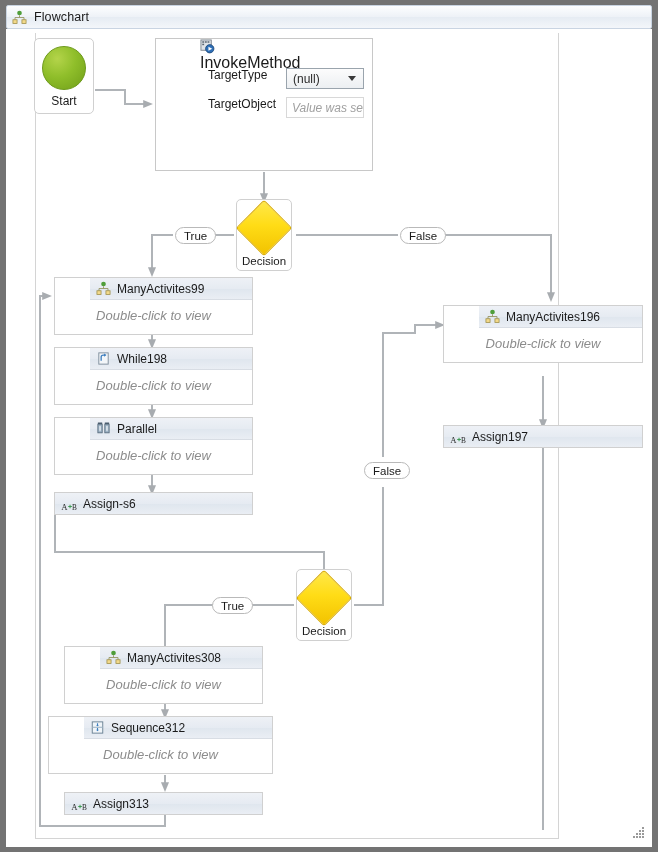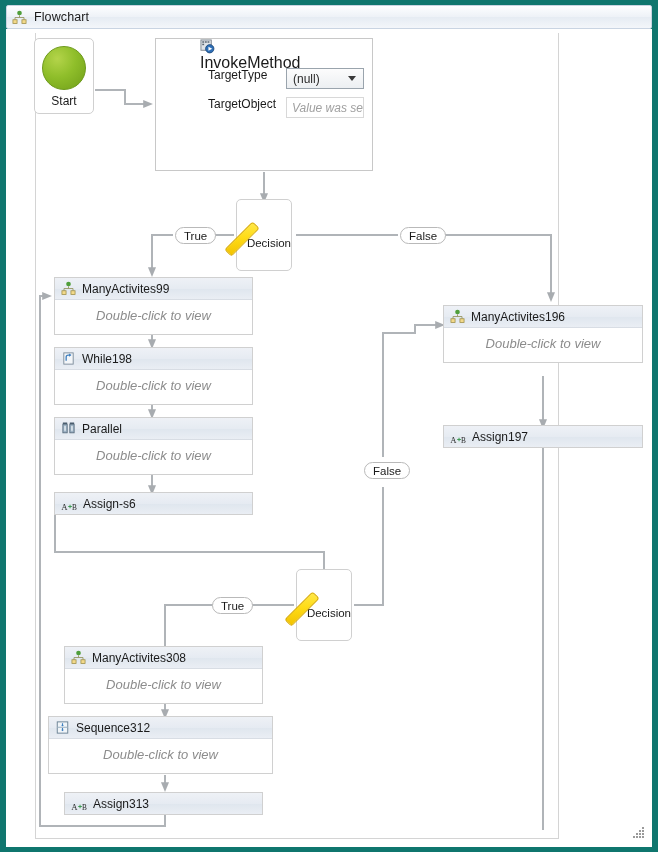--- a/index.html
+++ b/index.html
@@ -1,20 +1,20 @@
 <!DOCTYPE html>
 <html><head>
 <meta charset="utf-8">
 <style>
   html,body{margin:0;padding:0;background:#ffffff;}
   body{width:658px;height:852px;position:relative;overflow:hidden;
        font-family:"Liberation Sans","DejaVu Sans",sans-serif;color:#1a1a1a;}
 
   
-  #designer{position:absolute;left:0;top:0;width:658px;height:852px;background:#0f766e;}
+  #designer{position:absolute;left:0;top:0;width:658px;height:852px;background:#737373;}
 
   #titlebar{position:absolute;left:6px;top:5px;width:646px;height:24px;
             background:linear-gradient(to bottom,#fdfeff 0%,#eef2f7 48%,#e6ecf3 52%,#f3f6fa 100%);
             border:1px solid #c9d4e2;border-radius:2px;box-sizing:border-box;}
   #titlebar .tb-inner{display:flex;align-items:center;height:100%;padding-left:5px;gap:7px;}
   #titlebar .tb-text{font-size:12.5px;color:#1a1a1a;letter-spacing:.1px;}
 
   #canvas{position:absolute;left:6px;top:29px;width:646px;height:818px;
           background:#fff;box-sizing:border-box;}
 
@@ -28,21 +28,21 @@
 
   
   #wires{position:absolute;left:0;top:0;width:658px;height:852px;pointer-events:none;}
 
   
   .node{position:absolute;box-sizing:border-box;background:#ffffff;
         border:1px solid #d0d0d0;}
   .node .hdr{display:flex;align-items:center;gap:6px;height:22px;padding:0 6px;
              box-sizing:border-box;
              background:linear-gradient(to bottom,#eef1f6 0%,#e6ebf2 50%,#dfe6ee 51%,#eaeef4 100%);
-             border-bottom:1px solid #d8dde4;}
+             border-bottom:1px solid #d8dde4;margin-left:35px;}
   .node .hdr .ttl{font-size:12px;color:#1a1a1a;white-space:nowrap;}
   .node .body{height:31px;display:flex;align-items:center;justify-content:center;
               background:#fff;}
   .node .body .hint{font-size:13px;font-style:italic;color:#8c8c8c;}
 
   
   .assign{position:absolute;box-sizing:border-box;height:23px;
           display:flex;align-items:center;gap:8px;padding:0 6px;
           border:1px solid #d0d0d0;
           background:linear-gradient(to bottom,#eef1f6 0%,#e6ebf2 50%,#dfe6ee 51%,#eaeef4 100%);}
@@ -54,21 +54,21 @@
               display:flex;flex-direction:column;align-items:center;justify-content:flex-start;
               padding-top:7px;}
   #start-node .ball{width:44px;height:44px;border-radius:50%;
         background:radial-gradient(circle at 34% 28%, #b4d44a 0%, #8fbe2a 45%, #6f9e18 100%);
         border:1px solid #6d9a1b;box-sizing:border-box;}
   #start-node .lbl{font-size:12px;margin-top:4px;color:#1a1a1a;}
 
   
   .decision{position:absolute;width:56px;height:72px;background:#fff;
             border:1px solid #d0d0d0;border-radius:5px;box-sizing:border-box;
-            display:flex;flex-direction:row;align-items:center;justify-content:flex-start;
+            display:flex;flex-direction:column;align-items:center;justify-content:flex-start;
             padding-top:8px;}
   .decision .dia{width:40px;height:40px;
         background:linear-gradient(135deg,#ffe84a 0%,#ffdc16 45%,#f2c200 100%);
         border:1px solid #d9ab00;box-sizing:border-box;
         transform:rotate(45deg);border-radius:3px;}
   .decision .lbl{font-size:11.5px;margin-top:7px;color:#1a1a1a;}
 
   
   .pill{position:absolute;height:17px;padding:0 8px;box-sizing:border-box;
         display:flex;align-items:center;justify-content:center;

